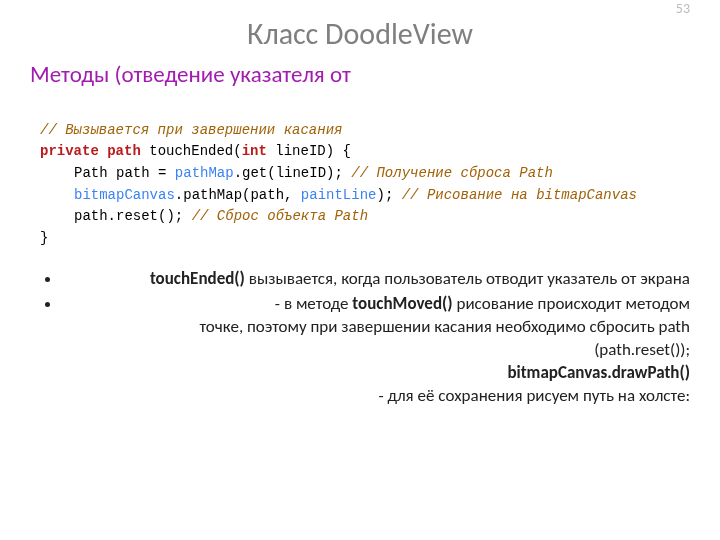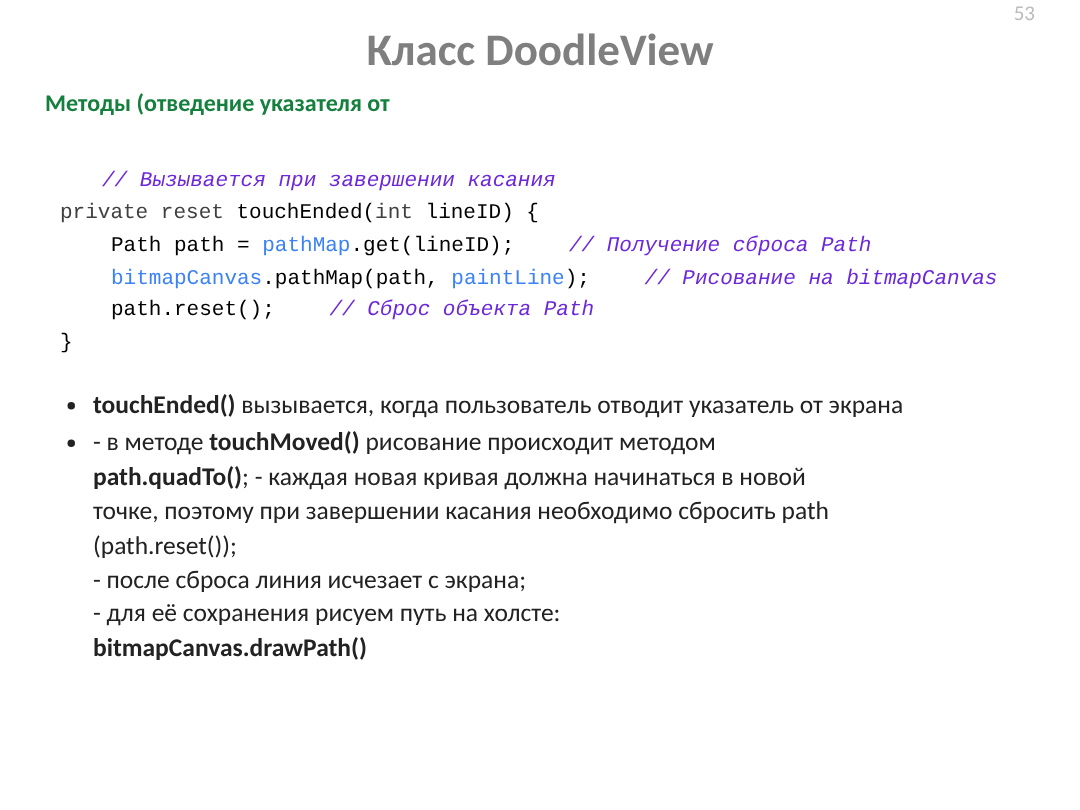--- a/index.html
+++ b/index.html
@@ -15,78 +15,76 @@
   .page-number {
     position: absolute;
     top: 0;
     right: 30px;
     font-size: 14px;
     color: #bbb;
   }
   .title {
     text-align: center;
     font-size: 30px;
-    font-weight: 700;
+    font-weight: 400;
     color: #7f7f7f;
     margin-top: 5px;
     margin-bottom: 8px;
   }
   .subtitle {
-    font-size: 16px;
-    font-weight: 700;
-    color: #15803d;
+    font-size: 23px;
+    font-weight: 400;
+    color: #a21caf;
     margin-bottom: 10px;
   }
   .code-block {
     font-family: Consolas, "Courier New", monospace;
     font-size: 14px;
     line-height: 1.55;
     color: #000;
     margin-bottom: 18px;
     white-space: pre;
     padding-left: 10px;
   }
-  .code-block .comment { color: #6d28d9; font-style: italic; margin-left: 28px; }
-  .code-block .kw      { color: #404040; font-weight: normal; }
+  .code-block .comment { color: #a16207; font-style: italic; }
+  .code-block .kw      { color: #b91c1c; font-weight: bold; }
   .code-block .purple  { color: #3b82f6; }
   .indent1 { display: inline-block; padding-left: 34px; }
   ul.notes {
     list-style: disc;
     padding-left: 32px;
     font-size: 17px;
     line-height: 1.35;
   }
-  ul.notes li { margin-bottom: 2px; }
+  ul.notes li { margin-bottom: 2px; text-align: right; }
   ul.notes .bold { font-weight: bold; }
   .sub { display: block; }
 </style>
 </head>
 <body>
 
 <div class="page-number">53</div>
 
 <h1 class="title">Класс DoodleView</h1>
 
 <div class="subtitle">Методы (отведение указателя от</div>
 
 <div class="code-block">
 <span class="comment">// Вызывается при завершении касания</span>
-<span class="kw">private</span> <span class="kw">reset</span> <span>touchEnded</span><span>(</span><span class="kw">int</span><span> lineID) {</span>
+<span class="kw">private</span> <span class="kw">path</span> <span>touchEnded</span><span>(</span><span class="kw">int</span><span> lineID) {</span>
 <span class="indent1"><span>Path path = </span><span class="purple">pathMap</span><span>.get(lineID); </span><span class="comment">// Получение сброса Path</span></span>
 <span class="indent1"><span class="purple">bitmapCanvas</span><span>.pathMap(path, </span><span class="purple">paintLine</span><span>); </span><span class="comment">// Рисование на bitmapCanvas</span></span>
 <span class="indent1"><span>path.reset(); </span><span class="comment">// Сброс объекта Path</span></span>
 <span>}</span>
 </div>
 
 <ul class="notes">
   <li>
     <span class="bold">touchEnded()</span><span> вызывается, когда пользователь отводит указатель от экрана</span>
   </li>
   <li>
     <span>- в методе </span><span class="bold">touchMoved()</span><span> рисование происходит методом</span>
-    <span class="sub"><span class="bold">   path.quadTo()</span><span>; - каждая новая кривая должна начинаться в новой</span></span>
     <span class="sub">   точке, поэтому при завершении касания необходимо сбросить path</span>
     <span class="sub">   (path.reset());</span>
-    <span class="sub">- после сброса линия исчезает с экрана;</span>
+    <span class="sub bold">bitmapCanvas.drawPath()</span>
     <span class="sub">- для её сохранения рисуем путь на холсте:</span>
-    <span class="sub bold">bitmapCanvas.drawPath()</span>
   </li>
 </ul>
 
 </body></html>

